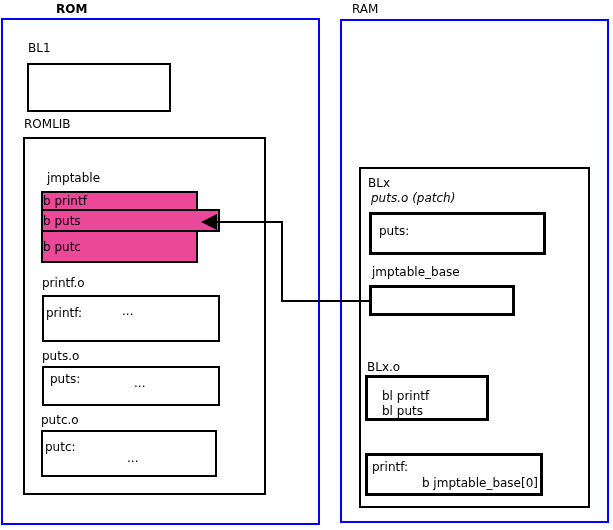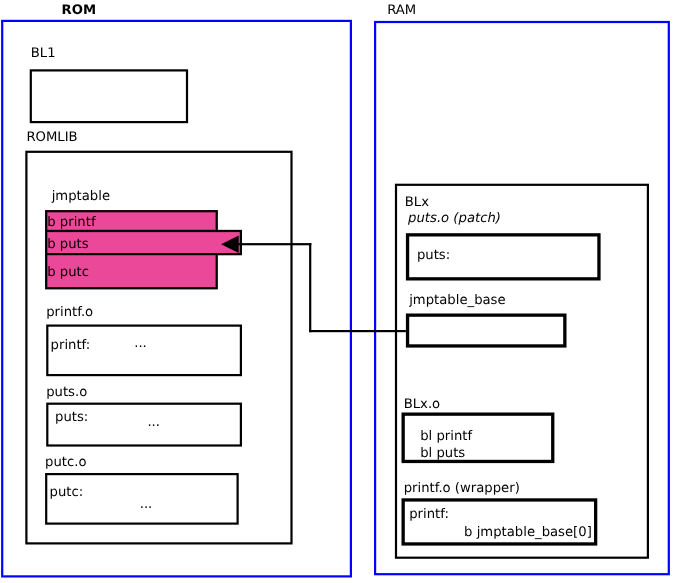--- a/index.html
+++ b/index.html
@@ -87,26 +87,25 @@
 
   <div class="abs lbl" style="left:371px; top:191px;font-style:italic;">puts.o (patch)</div>
   <div class="abs bx3" style="left:369px; top:212px; width:177px; height:43px;">
     <span class="inbox" style="left:7px; top:10px;">puts:</span>
   </div>
 
   <div class="abs lbl" style="left:372px; top:265px;">jmptable_base</div>
   <div class="abs bx3" style="left:369px; top:285px; width:146px; height:31px;"></div>
 
   <div class="abs lbl" style="left:367px; top:360px;">BLx.o</div>
-  <div class="abs bx3" style="left:365px; top:375px; width:139px; height:46px;">
+  <div class="abs bx3" style="left:365px; top:375px; width:124px; height:46px;">
     <span class="inbox" style="left:14px; top:12px;">bl printf</span>
     <span class="inbox" style="left:14px; top:27px;">bl puts</span>
   </div>
 
-  <div class="abs lbl" style="left:367px; top:436px;">printf.o (wrapper)</div>
   <div class="abs bx3" style="left:365px; top:453px; width:178px; height:43px;">
     <span class="inbox" style="left:4px; top:5px;">printf:</span>
     <span class="inbox" style="right:2px; top:21px;">b jmptable_base[0]</span>
   </div>
 
   <div class="abs line" style="left:215px; top:221px; width:68px; height:2px;"></div>
   <div class="abs line" style="left:281px; top:221px; width:2px; height:81px;"></div>
   <div class="abs line" style="left:281px; top:300px; width:88px; height:2px;"></div>
   <div class="abs arrowhead" style="left:201px; top:214px;"></div>
 

